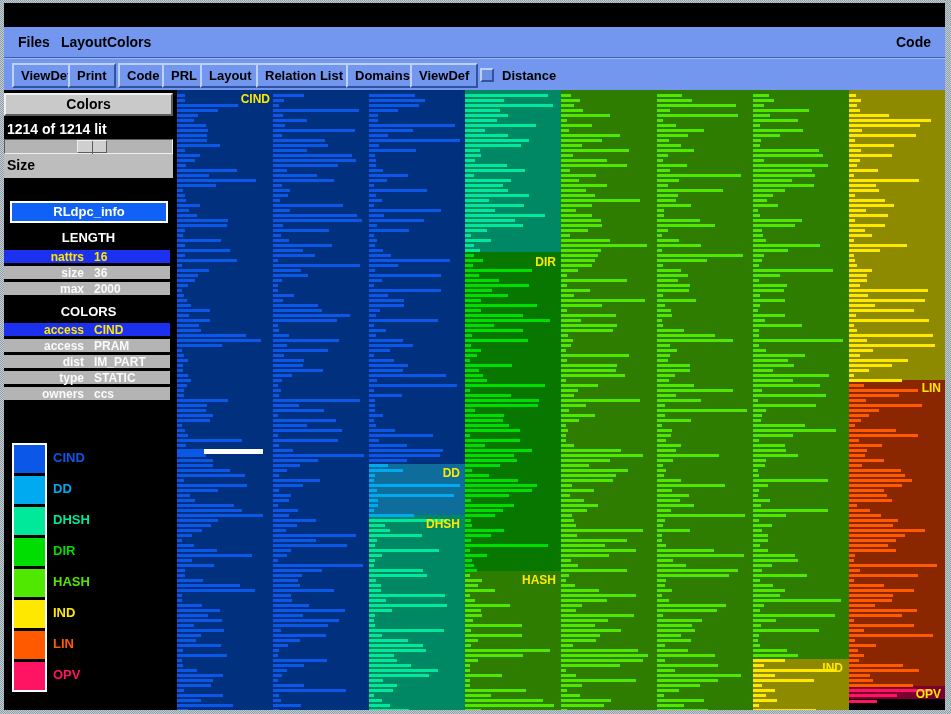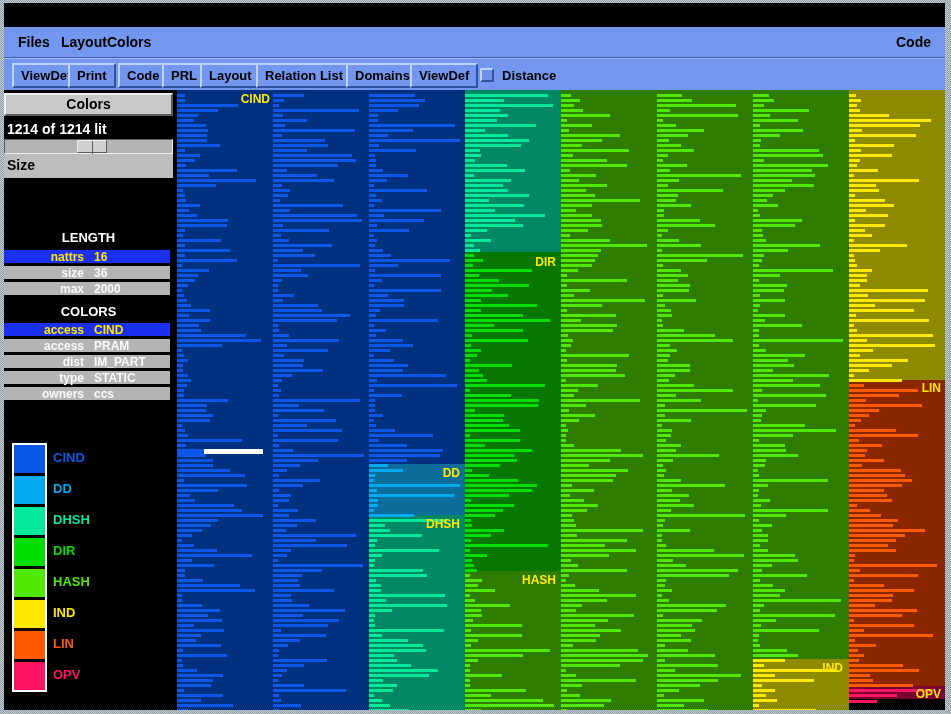--- a/index.html
+++ b/index.html
@@ -146,20 +146,21 @@
 
   <div class="sidebar">
     <div class="colors-button">Colors</div>
     <div class="status-text">1214 of 1214 lit</div>
     <div class="slider-trough">
       <div class="slider-thumb" id="slider-thumb" style="left: 72px;"></div>
     </div>
     <div class="size-strip">
       <span>Size</span>
     </div>
+    <div class="rl-button">RLdpc_info</div>
     <div class="side-heading" id="length-heading" style="top: 140px;">LENGTH</div>
     <div id="length-rows">
         <div class="side-row selected" style="top: 160px;">
           <div class="lbl">nattrs</div>
           <div class="val">16</div>
         </div>
         <div class="side-row" style="top: 176px;">
           <div class="lbl">size</div>
           <div class="val">36</div>
         </div>

